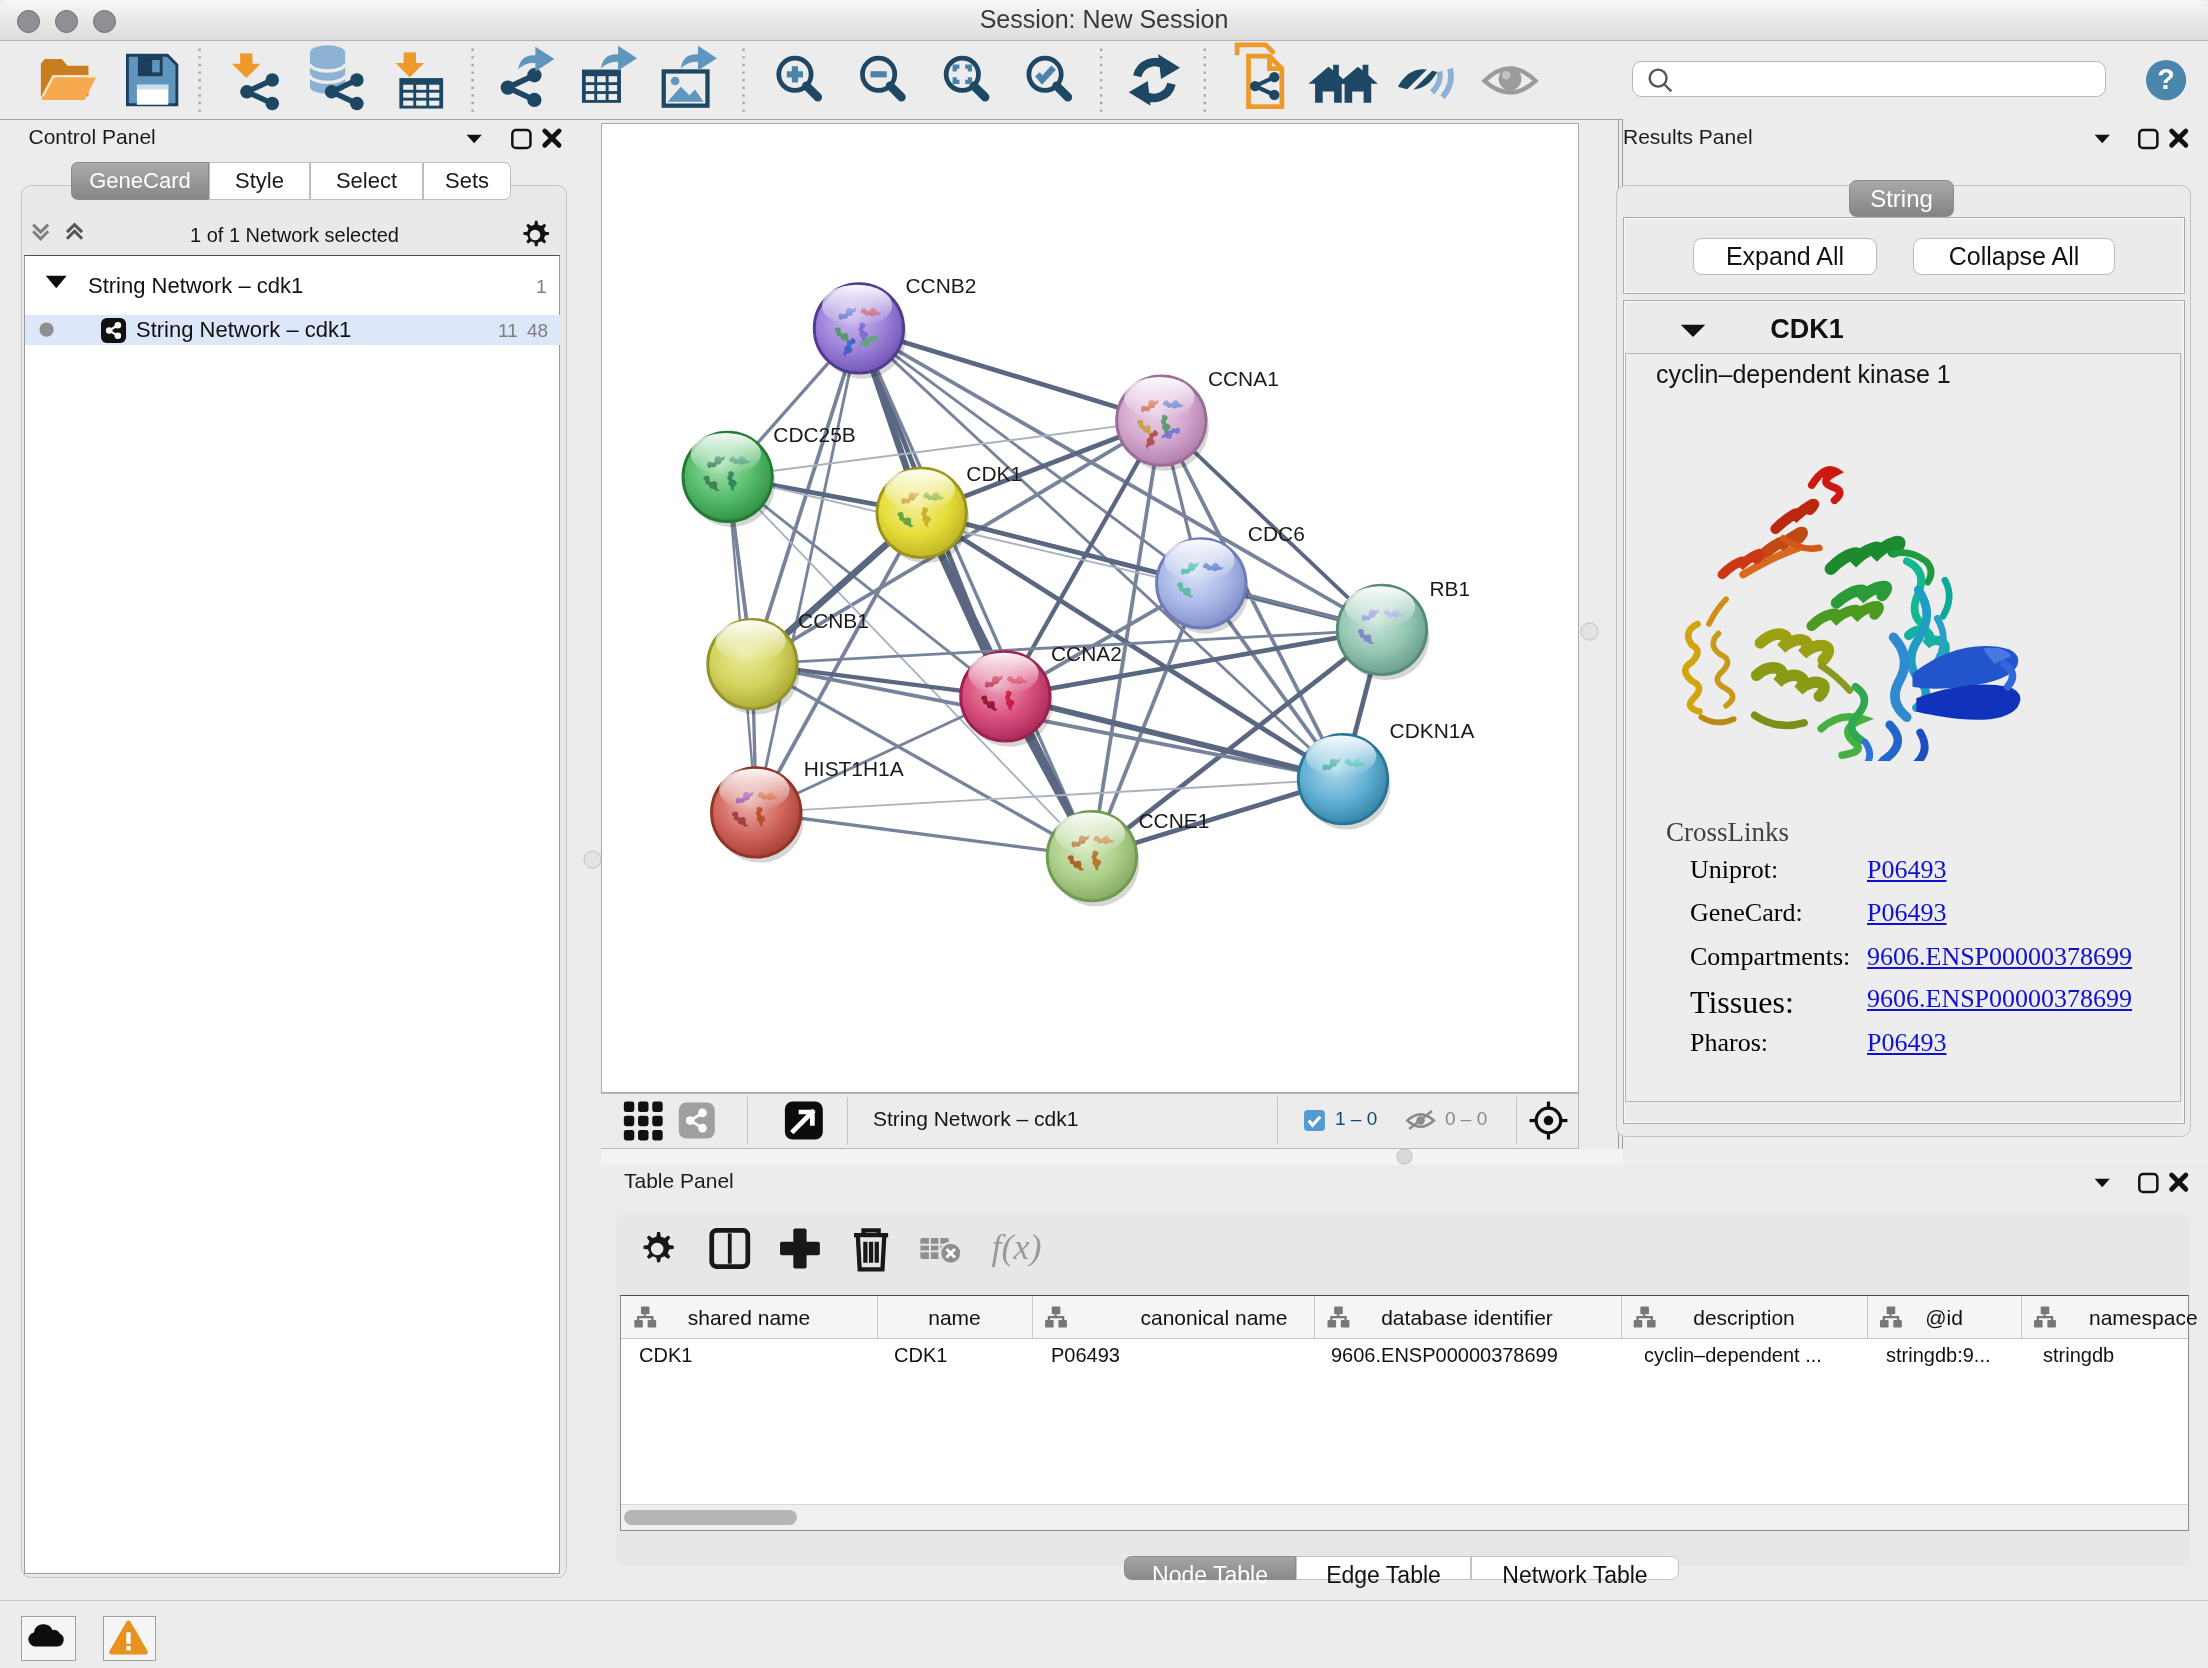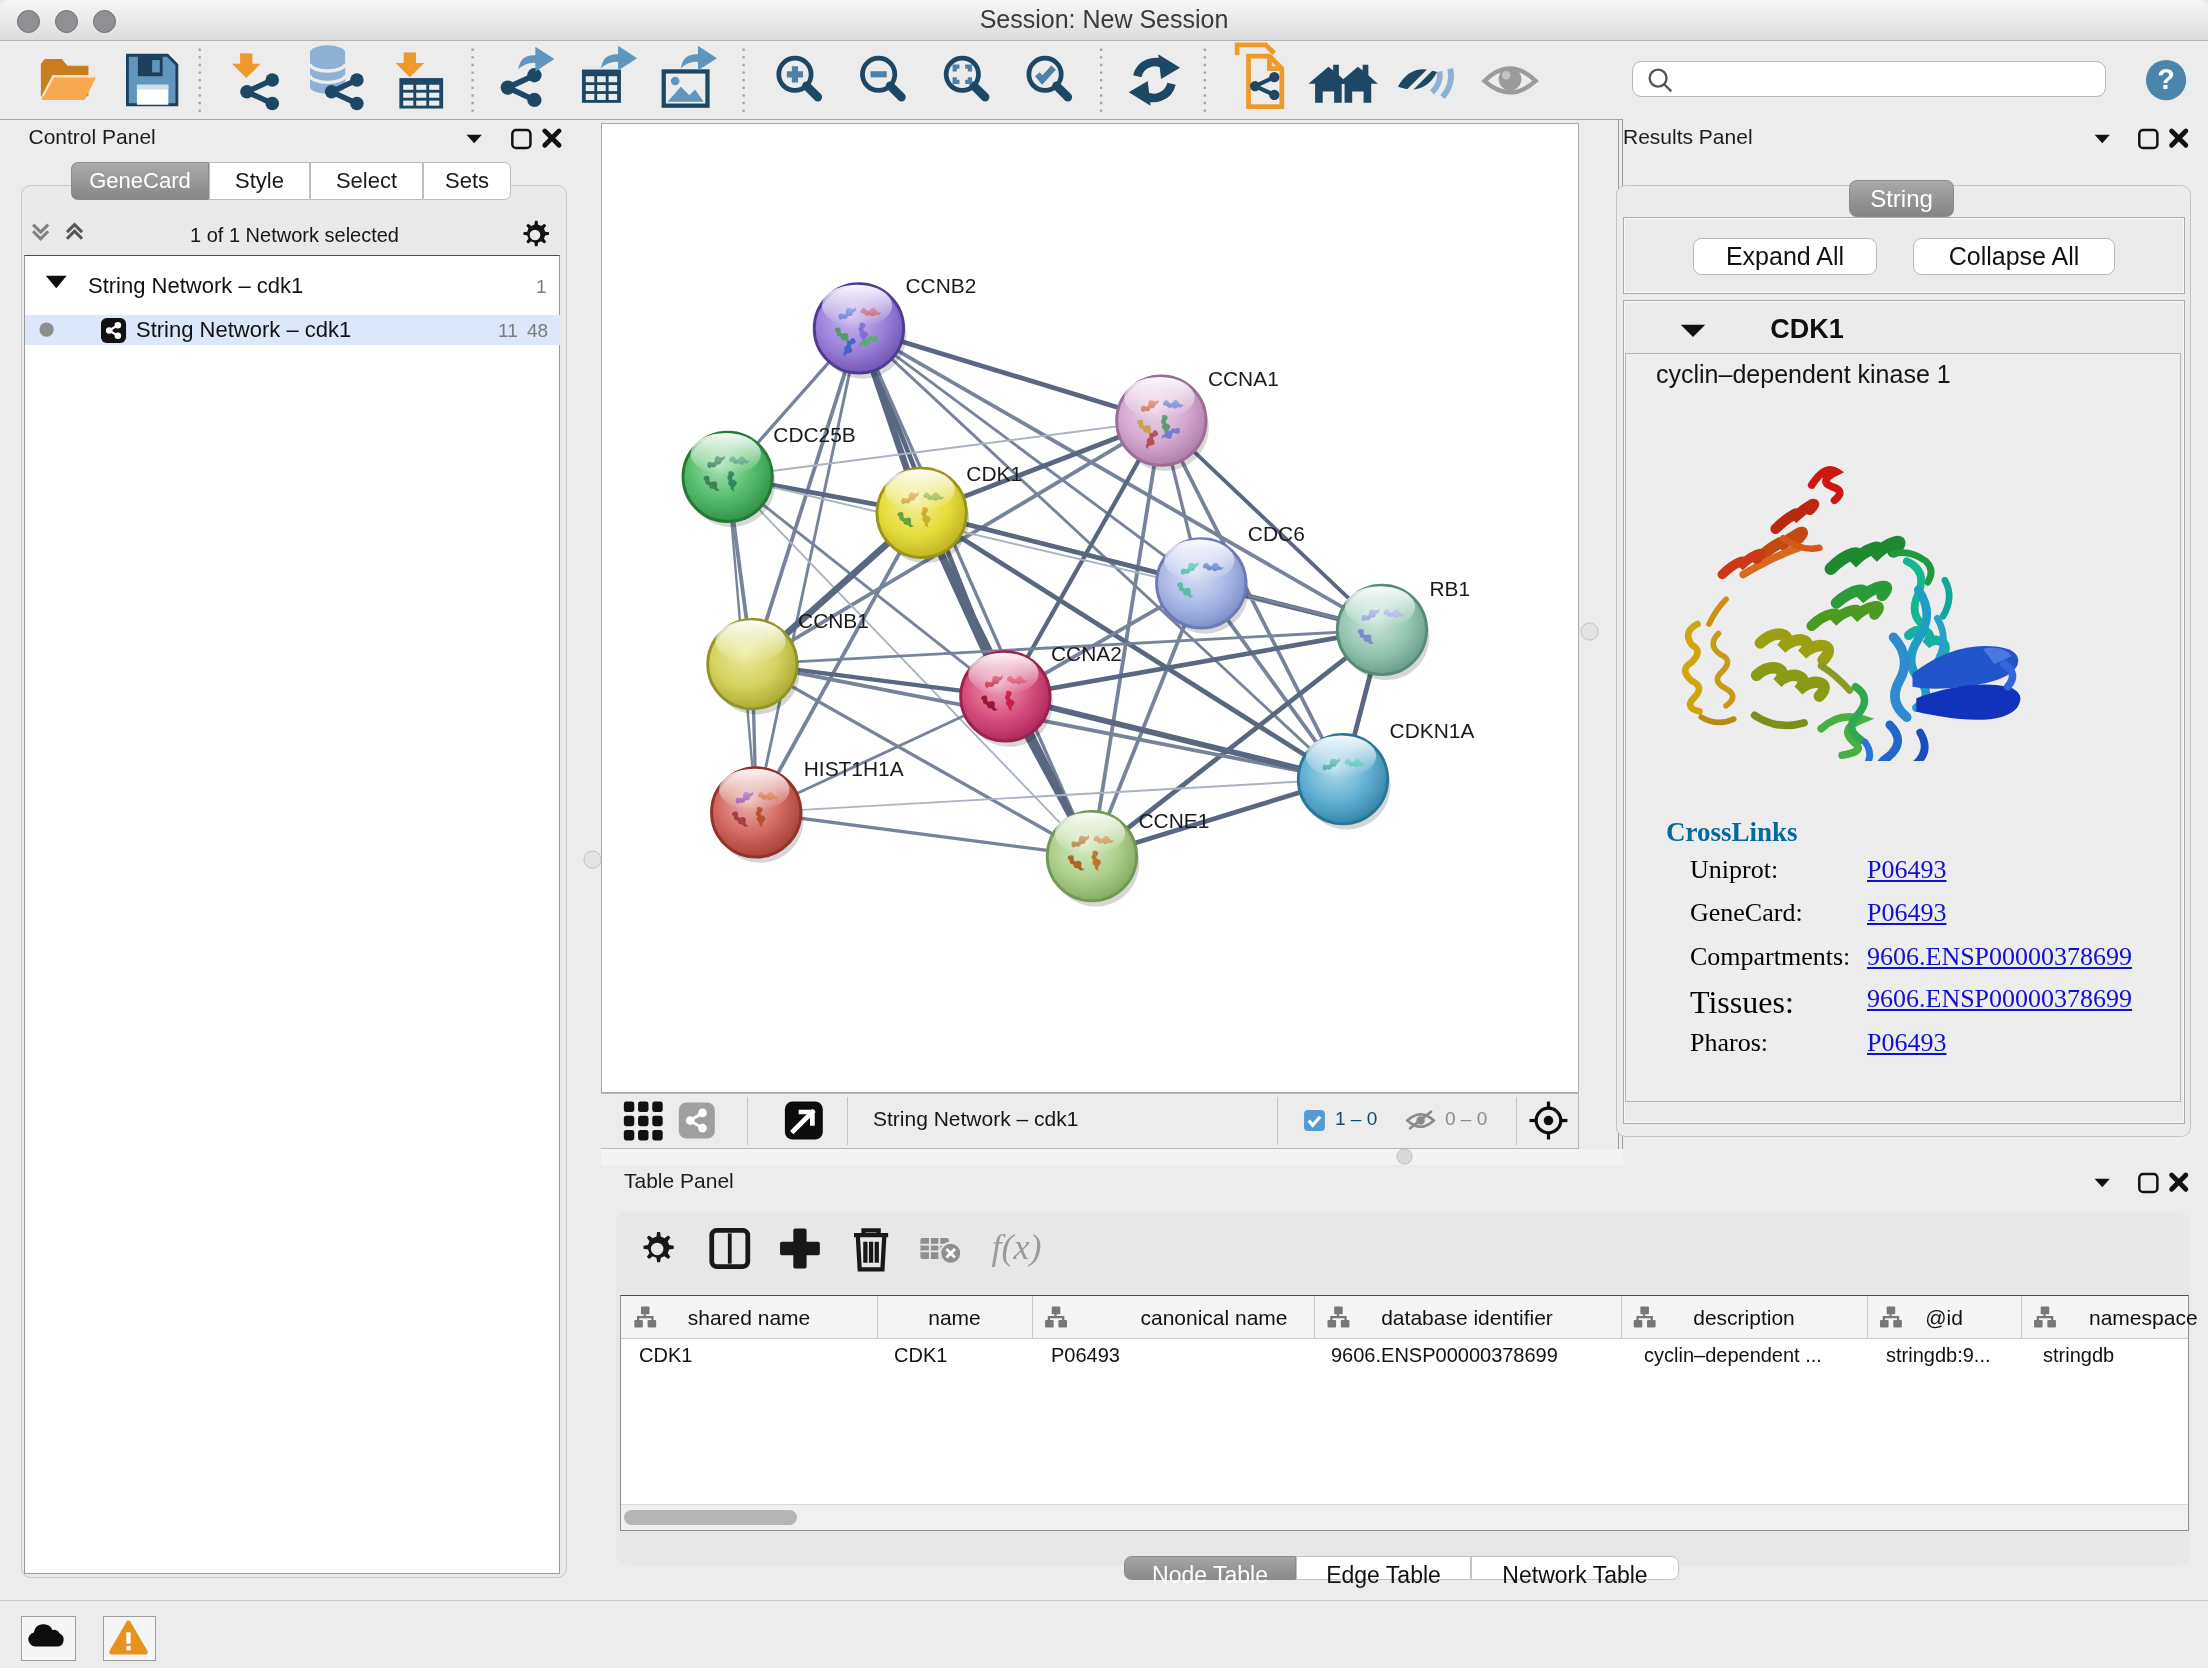--- a/index.html
+++ b/index.html
@@ -674,21 +674,21 @@
     <path d="M236 200 q20 22 6 46 q-12 22 8 38" fill="none" stroke="#2f8ad0" stroke-width="10" stroke-linecap="round"></path>
     <path d="M282 180 q14 24 -2 48" fill="none" stroke="#28a0c8" stroke-width="7" stroke-linecap="round"></path>
     <path d="M256 238 Q300 204 346 210 Q372 214 366 230 Q358 246 312 252 Q276 256 256 252 Z" fill="#2255cc"></path>
     <path d="M330 212 Q352 208 360 220 L342 228 Z" fill="#4a78e0"></path>
     <path d="M260 264 Q315 244 356 252 Q376 258 366 274 Q352 290 306 286 Q274 282 260 278 Z" fill="#1133bb"></path>
     <path d="M352 228 q16 10 4 24" fill="none" stroke="#3366dd" stroke-width="8" stroke-linecap="round"></path>
     <path d="M232 292 q18 18 -2 34 q-18 12 2 22 q20 8 4 20 q-14 10 6 16" fill="none" stroke="#2266cc" stroke-width="9" stroke-linecap="round"></path>
     <path d="M264 300 q12 20 -6 34" fill="none" stroke="#1b4fc0" stroke-width="8" stroke-linecap="round"></path>
     <path d="M206 310 q10 14 0 26" fill="none" stroke="#2a74d8" stroke-width="7" stroke-linecap="round"></path>
   </svg>
-<div class="abs serif" style="left:1666px;top:817px;font-size:27px;font-weight:bold;color:#0369a1;">CrossLinks</div>
+<div class="abs serif" style="left:1666px;top:817px;font-size:27px;font-weight:normal;color:#404040;">CrossLinks</div>
 <div class="abs serif" style="left:1690px;top:855px;font-size:26px;">Uniprot:</div>
 <div class="abs serif xl" style="left:1867px;top:855px;font-size:26px;">P06493</div>
 <div class="abs serif" style="left:1690px;top:898px;font-size:26px;">GeneCard:</div>
 <div class="abs serif xl" style="left:1867px;top:898px;font-size:26px;">P06493</div>
 <div class="abs serif" style="left:1690px;top:942px;font-size:26px;">Compartments:</div>
 <div class="abs serif xl" style="left:1867px;top:942px;font-size:26px;">9606.ENSP00000378699</div>
 <div class="abs serif" style="left:1690px;top:984px;font-size:32px;">Tissues:</div>
 <div class="abs serif xl" style="left:1867px;top:984px;font-size:26px;">9606.ENSP00000378699</div>
 <div class="abs serif" style="left:1690px;top:1028px;font-size:26px;">Pharos:</div>
 <div class="abs serif xl" style="left:1867px;top:1028px;font-size:26px;">P06493</div>

